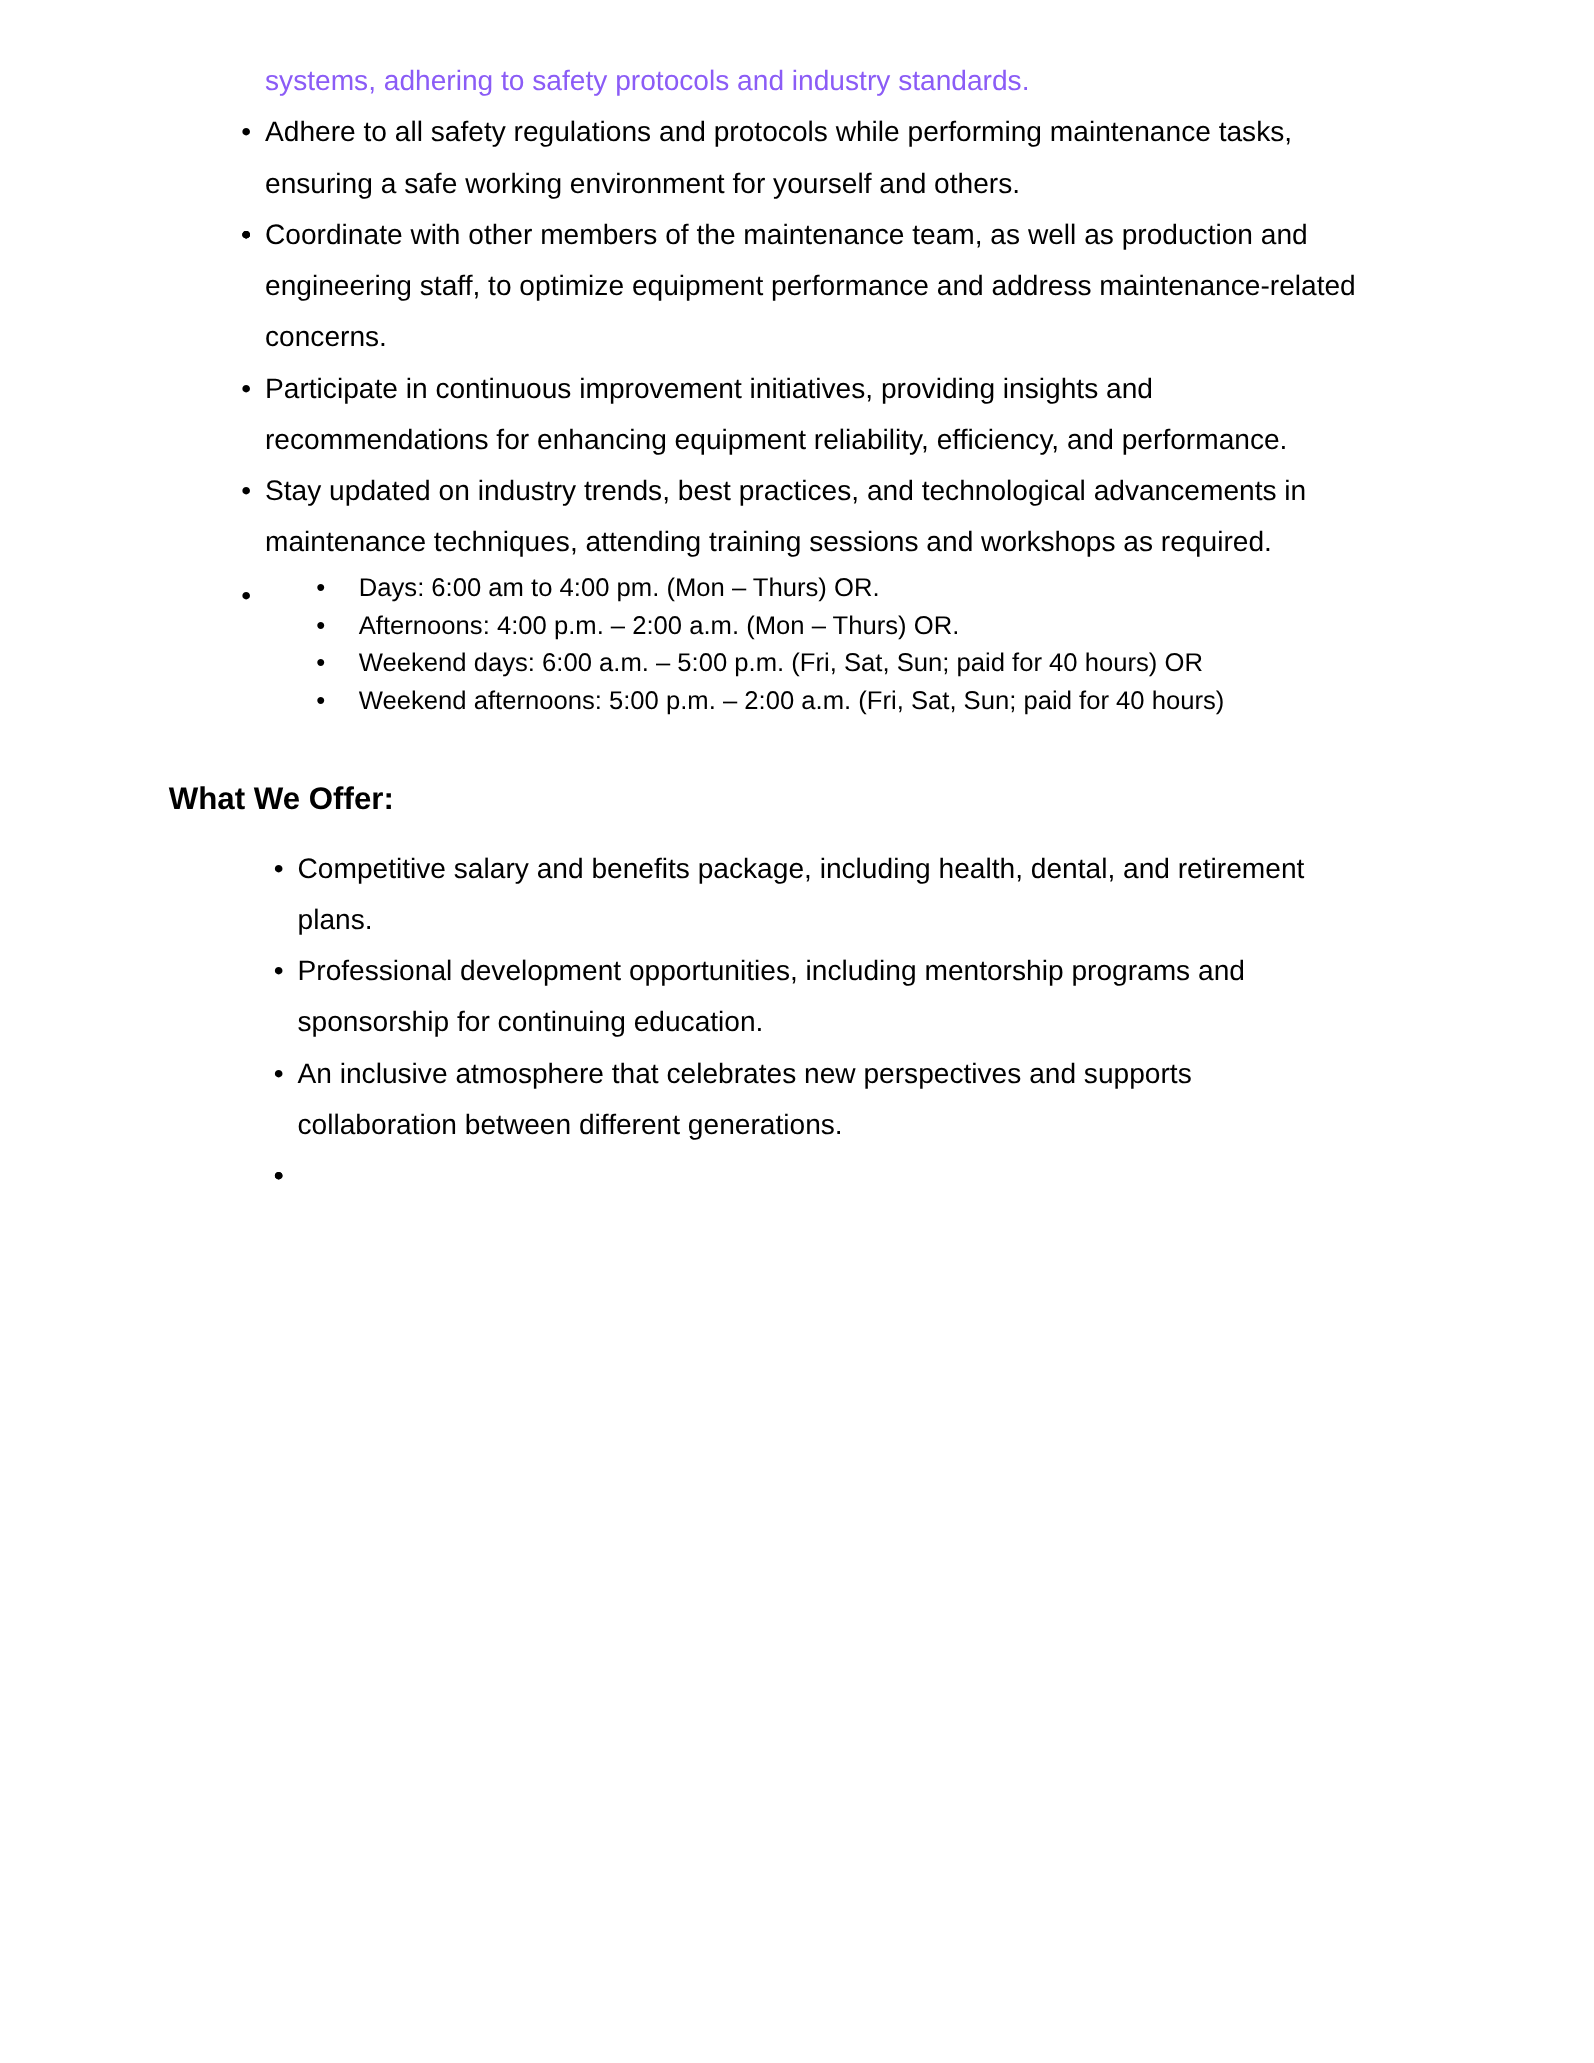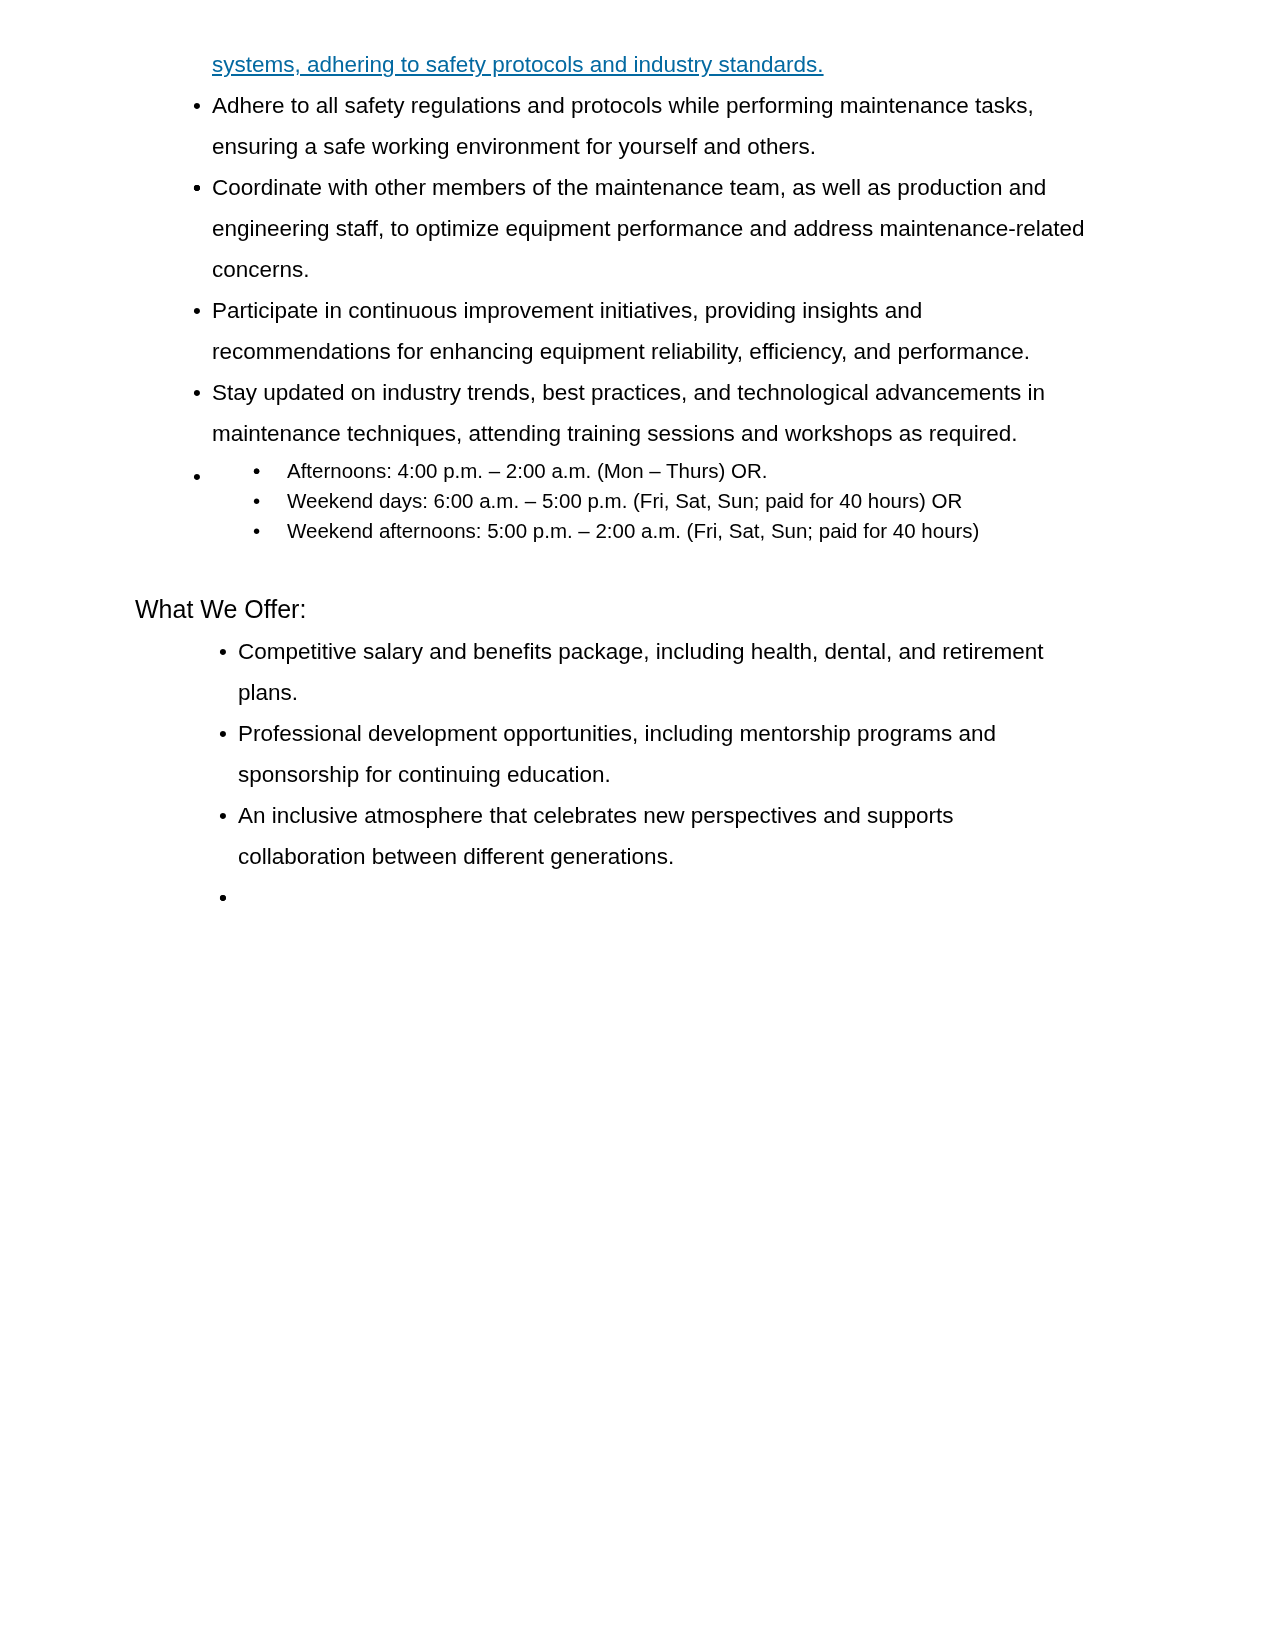--- a/index.html
+++ b/index.html
@@ -30,22 +30,21 @@
     top: 44px;
     width: 1275px;
   }
 
   
   .cont-line {
     margin: 0 0 0 212px;
     width: 870px;
     font-size: 22.5px;
     line-height: 41px;
-    color: #0369a1;
-    text-decoration: underline;
+    color: #8b5cf6;
   }
 
   
   .list-primary {
     list-style: none;
     margin: 0;
     padding: 0;
   }
   .list-primary > li {
     position: relative;
@@ -85,24 +84,24 @@
   .list-shifts > li > .bullet {
     position: absolute;
     left: -34px;
     top: 0;
     font-size: 20.5px;
     line-height: 30px;
   }
 
   
   .section-heading {
-    margin: 46px 0 5px 135px;
+    margin: 46px 0 18px 135px;
     font-size: 25px;
     line-height: 34px;
-    font-weight: normal;
+    font-weight: bold;
     color: #000;
   }
 
   
   .list-offers {
     list-style: none;
     margin: 0;
     padding: 0;
   }
   .list-offers > li {
@@ -151,20 +150,21 @@
       <li class="wide">
         <span class="bullet">•</span>
         <span>Stay updated on industry trends, best practices, and technological advancements in maintenance techniques, attending training sessions and workshops as required.</span>
       </li>
       <li>
         <span class="bullet">•</span>
 
         <ul class="list-shifts">
           <li>
             <span class="bullet">•</span>
+            <span>Days: 6:00 am to 4:00 pm. (Mon – Thurs) OR.</span>
           </li>
           <li>
             <span class="bullet">•</span>
             <span>Afternoons: 4:00 p.m. – 2:00 a.m. (Mon – Thurs) OR.</span>
           </li>
           <li>
             <span class="bullet">•</span>
             <span>Weekend days: 6:00 a.m. – 5:00 p.m. (Fri, Sat, Sun; paid for 40 hours) OR</span>
           </li>
           <li>

